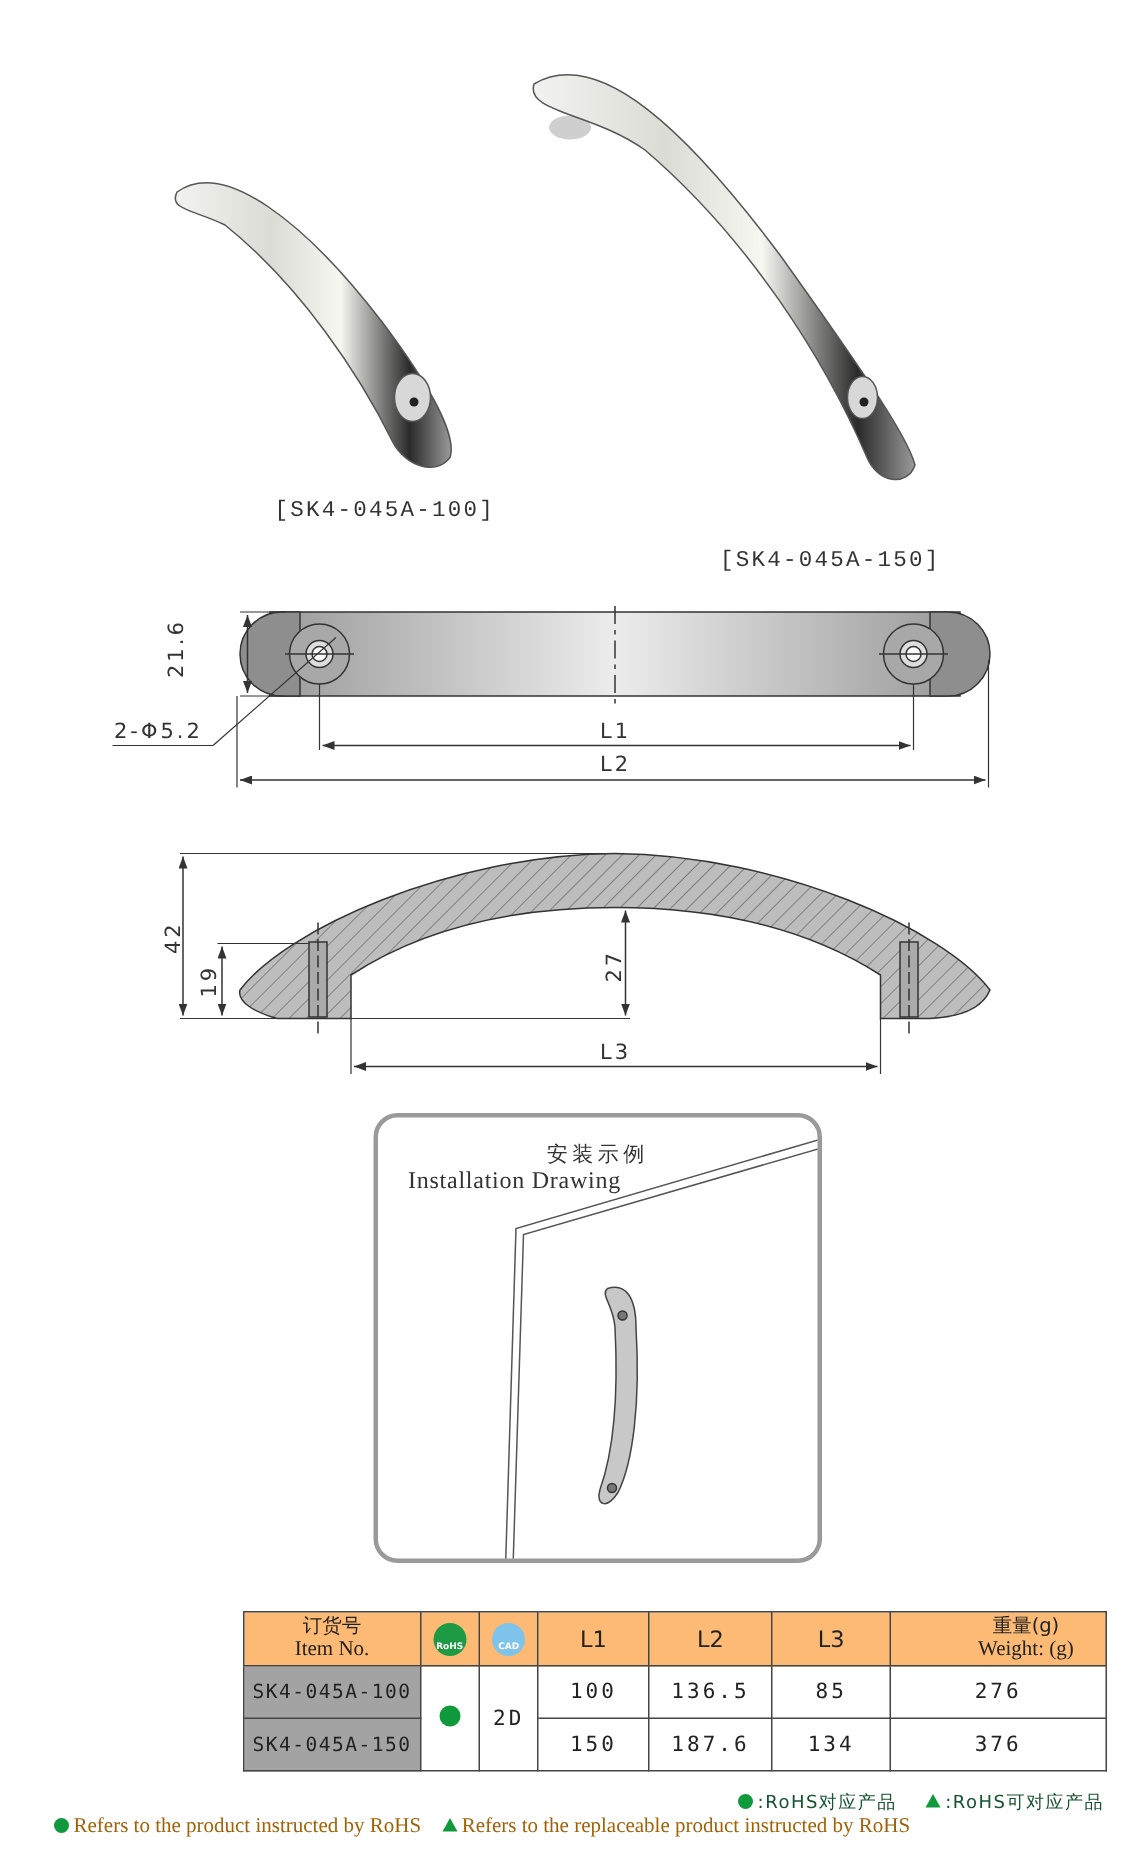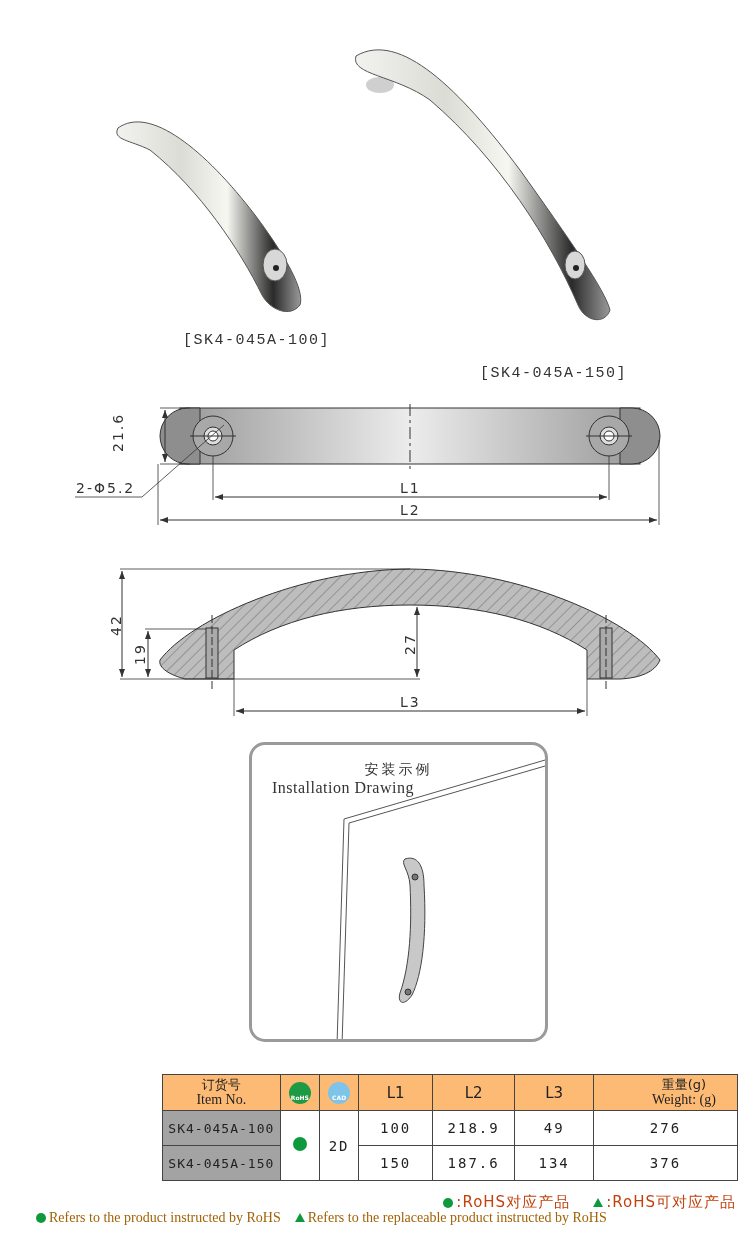--- a/index.html
+++ b/index.html
@@ -17,21 +17,21 @@
   table.spec td { height:34px; font-family:"DejaVu Sans Mono", monospace; font-size:14px; color:#222; letter-spacing:2px; }
   table.spec td.item { background:#a3a3a3; font-size:13px; letter-spacing:1px; }
   .th-cn { font-size:13px; line-height:14px; }
   .th-en { font-family:"Liberation Serif", serif; font-size:14px; line-height:15px;text-align:center; }
   .th-l { font-size:15px; }
   .badge { display:inline-block; width:22px; height:22px; border-radius:50%; position:relative; vertical-align:middle; }
   .badge-rohs { background:#1e9a45; }
   .badge-cad { background:#7ec3ea; }
   .badge span { position:absolute; left:0; width:100%; text-align:center; color:#fff; font-size:6px; font-weight:bold; bottom:3px; }
   .dot { display:inline-block; width:14px; height:14px; border-radius:50%; background:#0e9a3c; }
-  .legend-cn { position:absolute; right:14px; top:1193px; font-size:15px; color:#c2410c; letter-spacing:1px; }
+  .legend-cn { position:absolute; right:14px; top:1193px; font-size:12px; color:#14532d; letter-spacing:1px; }
   .legend-en { position:absolute; left:36px; top:1210px; font-family:"Liberation Serif", serif; font-size:14px; color:#a16207; }
   .gdot { display:inline-block; width:10px; height:10px; border-radius:50%; background:#0e9a3c; vertical-align:-1px; margin-right:3px; }
   .gtri { display:inline-block; width:0; height:0; border-left:5px solid transparent; border-right:5px solid transparent; border-bottom:9px solid #0e9a3c; vertical-align:0px; margin-right:3px; }
 </style>
 </head>
 <body>
 
 <svg width="750" height="360">
   <defs>
     <linearGradient id="chrome" x1="0" y1="0" x2="1" y2="0">
@@ -166,22 +166,22 @@
     <th style="width:120px;padding-left:37px;">
       <div class="th-cn">重量(g)</div>
       <div class="th-en">Weight: (g)</div>
     </th>
   </tr>
   <tr>
     <td class="item">SK4-045A-100</td>
     <td rowspan="2"><span class="dot"></span></td>
     <td rowspan="2">2D</td>
     <td>100</td>
-    <td>218.9</td>
-    <td>49</td>
+    <td>136.5</td>
+    <td>85</td>
     <td>276</td>
   </tr>
   <tr>
     <td class="item">SK4-045A-150</td>
     <td>150</td>
     <td>187.6</td>
     <td>134</td>
     <td>376</td>
   </tr>
 </tbody>

